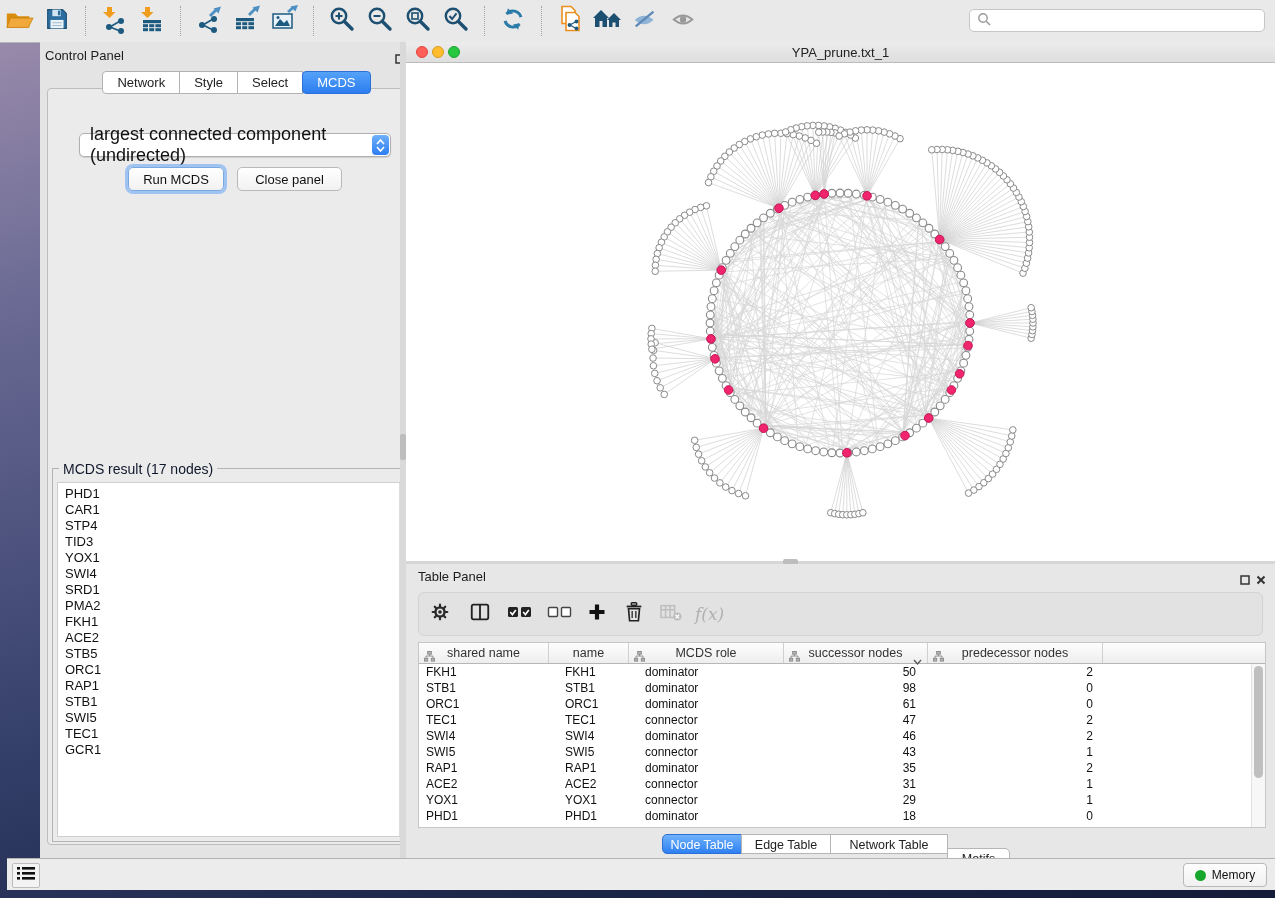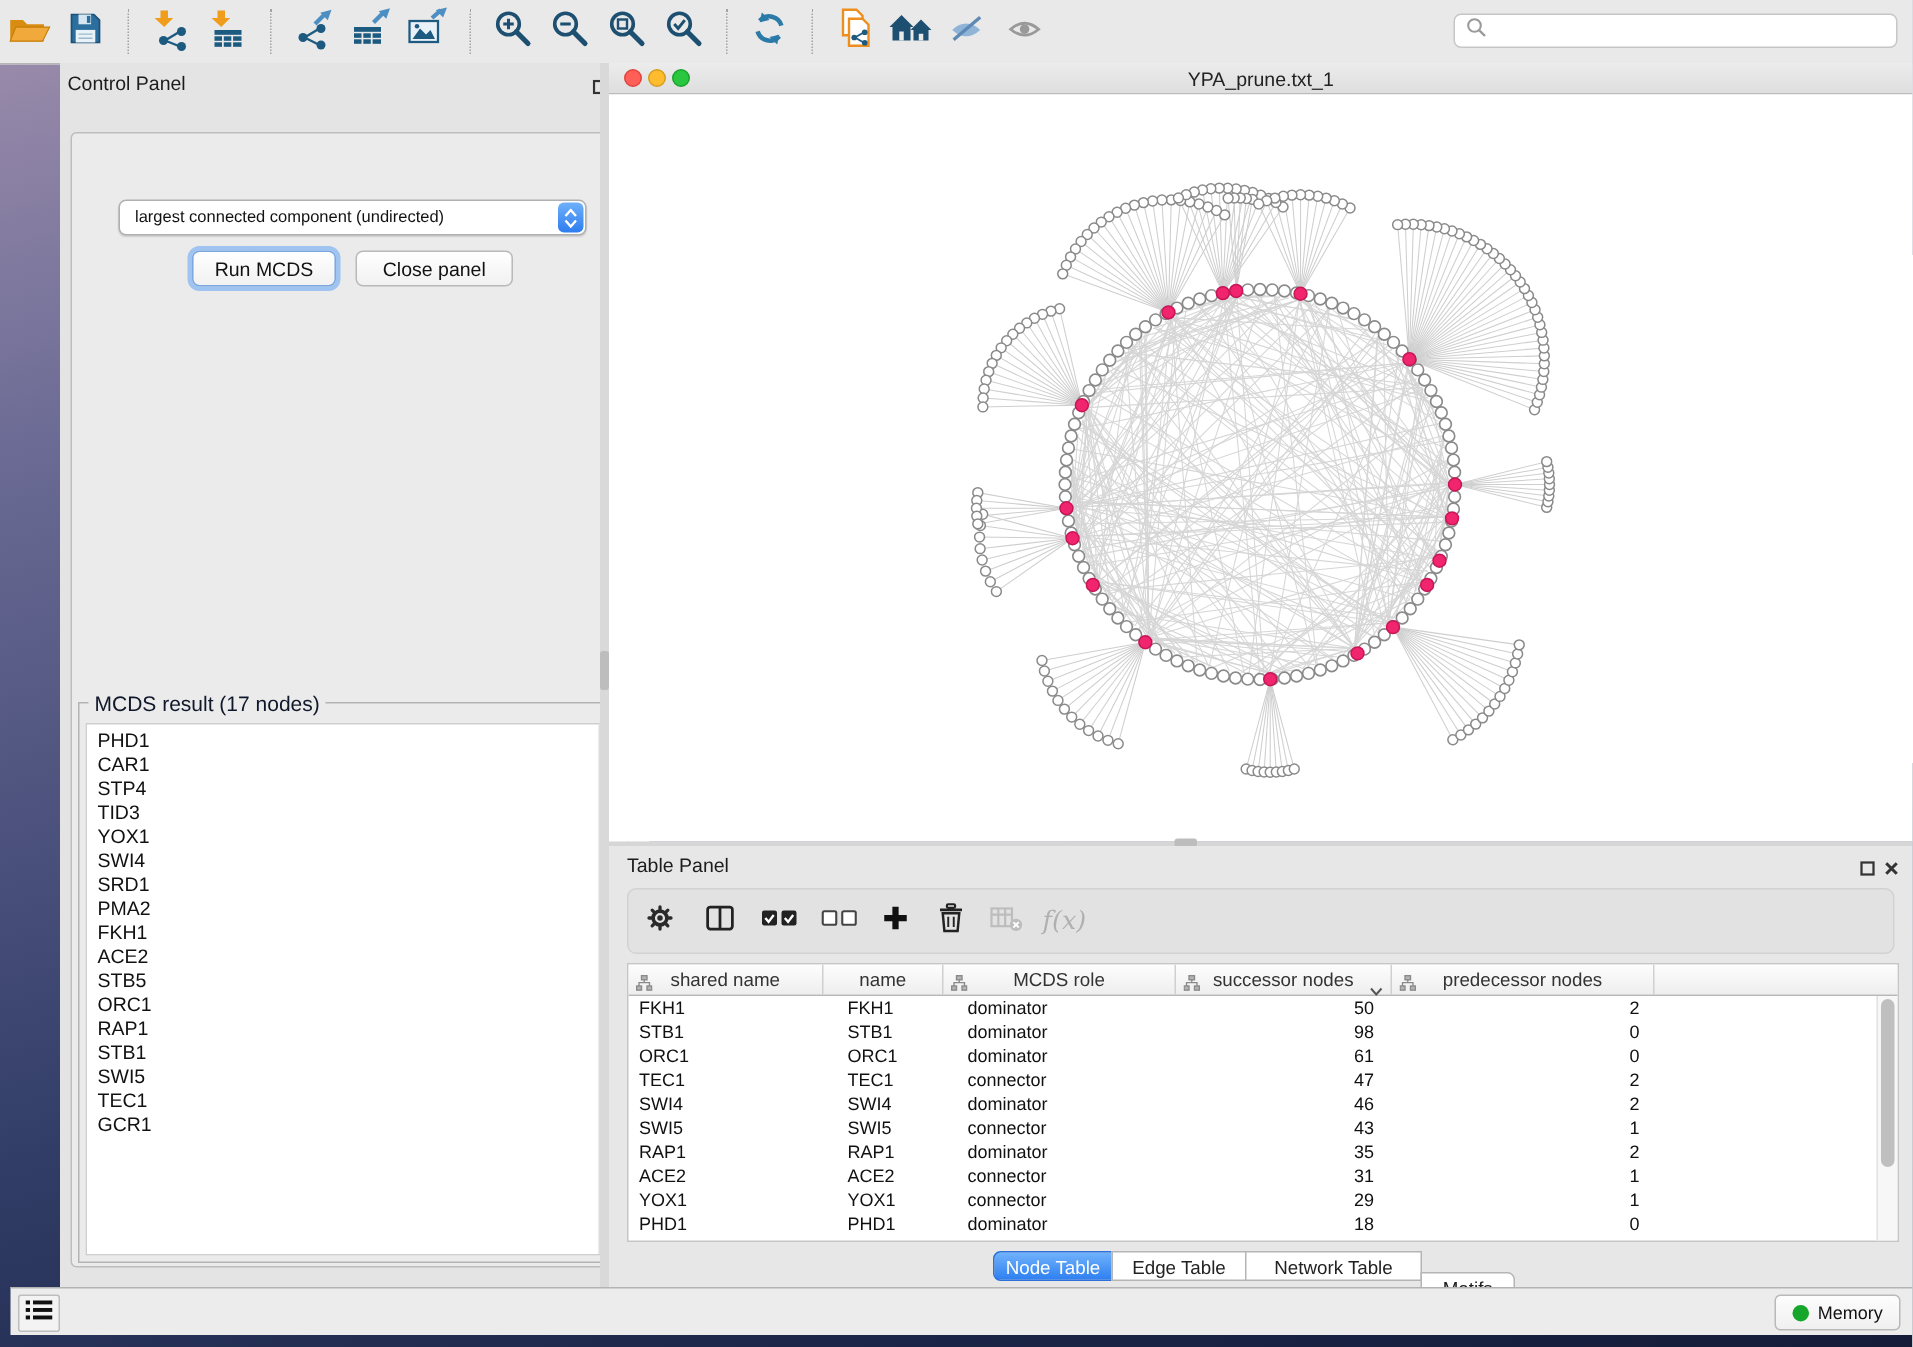--- a/index.html
+++ b/index.html
@@ -24,21 +24,21 @@
   .cp-tabs{position:absolute;left:0;top:29px;width:100%;display:flex;justify-content:center;z-index:2;}
   .cp-tab{height:21px;line-height:21px;font-size:13px;color:#222;background:#fff;
     border:1px solid #b3b3b3;margin-left:-1px;padding:0 14px;text-align:center;}
   .cp-tab:first-child{border-top-left-radius:4px;border-bottom-left-radius:4px;margin-left:0;}
   .cp-tab.active{background:linear-gradient(#55a2f9,#2c7df0);color:#fff;border-color:#2c70d8;border-radius:4px;}
   .cp-box{position:absolute;left:7px;top:46px;width:377px;height:757px;background:#ebebeb;
     border:1px solid #bdbdbd;border-radius:4px;box-sizing:border-box;}
   .opt-label{position:absolute;left:0;top:22px;width:100%;text-align:center;font-size:13px;color:#111;}
   .criterion-select{position:absolute;left:31px;top:44px;width:312px;height:24px;background:#fff;
     border:1px solid #b0b0b0;border-radius:5px;box-sizing:border-box;display:flex;align-items:center;
-    font-size:11px;color:#111;padding-left:10px;box-shadow:0 1px 1px rgba(0,0,0,.12);}
+    font-size:18px;color:#111;padding-left:10px;box-shadow:0 1px 1px rgba(0,0,0,.12);}
   .criterion-select .stepper{position:absolute;right:1px;top:1px;width:17px;height:20px;border-radius:4px;
     background:linear-gradient(#6fb0fa,#2d7df0);display:flex;flex-direction:column;align-items:center;justify-content:center;gap:1px;}
   .btn{height:24px;background:linear-gradient(#ffffff,#f1f1f1);border:1px solid #b9b9b9;border-radius:5px;
     font-size:13px;color:#111;display:flex;align-items:center;justify-content:center;box-sizing:border-box;}
   .run-btn{position:absolute;left:80px;top:78px;width:96px;box-shadow:0 0 0 3px rgba(110,170,245,.6);border-color:#7aa8e0;}
   .closepanel-btn{position:absolute;left:189px;top:78px;width:105px;}
   .result-group{position:absolute;left:4px;right:4px;top:379px;height:372px;border:1px solid #b4b4b4;}
   .result-legend{position:absolute;left:6px;top:-8px;background:#ebebeb;padding:0 4px;font-size:14px;color:#0f172a;}
   .result-list{position:absolute;left:4px;right:4px;top:13px;bottom:4px;background:#fff;border:1px solid #cfcfcf;overflow:hidden;}
   .mcds-item{font-size:13px;color:#111;line-height:16px;padding-left:7px;}
@@ -277,20 +277,26 @@
   <div class="control-panel">
     <div class="cp-header">
       <span class="cp-title">Control Panel</span>
       <span class="win-float"><svg width="10" height="10">
             <rect x="1" y="1" width="8" height="8" fill="none" stroke="#333" stroke-width="1.5"></rect>
           </svg></span>
       <span class="win-close"><svg width="10" height="10">
             <path d="M1.5 1.5 L8.5 8.5 M8.5 1.5 L1.5 8.5" stroke="#333" stroke-width="2"></path>
           </svg></span>
     </div>
+    <div class="cp-tabs" id="cp-tabs">
+        <div class="cp-tab">Network</div>
+        <div class="cp-tab">Style</div>
+        <div class="cp-tab">Select</div>
+        <div class="cp-tab active">MCDS</div>
+      </div>
     <div class="cp-box">
       <div class="criterion-select">
         <span>largest connected component (undirected)</span>
         <span class="stepper">
           <svg width="9" height="6" viewBox="0 0 9 6">
               <path d="M1 5 L4.5 1 L8 5" stroke="#fff" stroke-width="1.6" fill="none"></path>
             </svg>
           <svg width="9" height="6" viewBox="0 0 9 6">
               <path d="M1 1 L4.5 5 L8 1" stroke="#fff" stroke-width="1.6" fill="none"></path>
             </svg>

